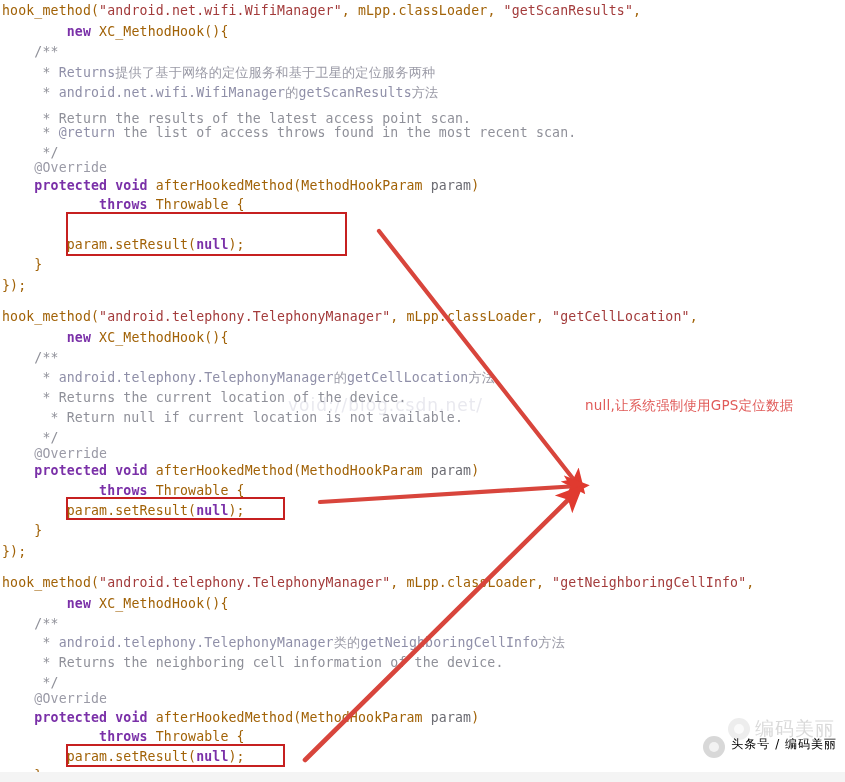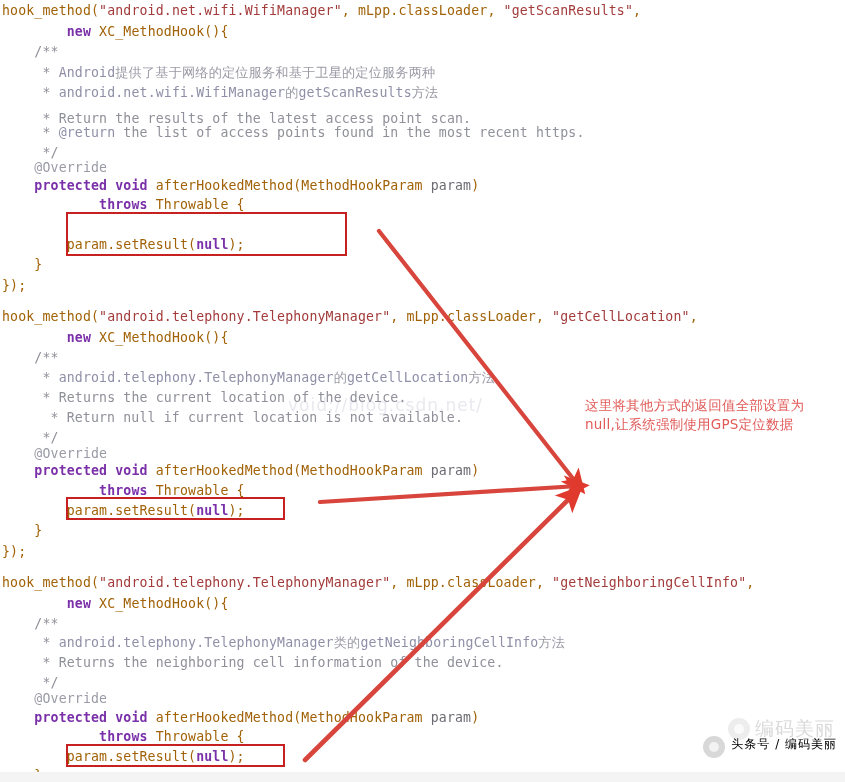--- a/index.html
+++ b/index.html
@@ -153,24 +153,24 @@
 
 <div id="screen">
 
   <div class="wm-url">void://blog.csdn.net/</div>
 
   <div id="code-layer">
 
     <div class="code-line" style="left:2px;  top:4px;"><span class="tk-plain">hook_method(</span><span class="tk-str">"android.net.wifi.WifiManager"</span><span class="tk-plain">, mLpp.classLoader, </span><span class="tk-str">"getScanResults"</span><span class="tk-plain">,</span></div>
     <div class="code-line" style="left:2px;  top:25px;"><span class="tk-plain">        </span><span class="tk-kw">new</span><span class="tk-plain"> XC_MethodHook(){</span></div>
     <div class="code-line" style="left:2px;  top:45px;"><span class="tk-cm">    /**</span></div>
-    <div class="code-line" style="left:2px;  top:66px;"><span class="tk-cm">     * </span><span class="tk-cmtag">Android</span><span class="tk-cmcn">提供了基于网络的定位服务和基于卫星的定位服务两种</span></div>
+    <div class="code-line" style="left:2px;  top:66px;"><span class="tk-cm">     * </span><span class="tk-cmtag">Returns</span><span class="tk-cmcn">提供了基于网络的定位服务和基于卫星的定位服务两种</span></div>
     <div class="code-line" style="left:2px;  top:86px;"><span class="tk-cm">     * </span><span class="tk-cmtag">android.net.wifi.WifiManager</span><span class="tk-cmcn">的</span><span class="tk-cmtag">getScanResults</span><span class="tk-cmcn">方法</span></div>
     <div class="code-line" style="left:2px;  top:112px;"><span class="tk-cm">     * Return the results of the latest access point scan.</span></div>
-    <div class="code-line" style="left:2px;  top:126px;"><span class="tk-cm">     * </span><span class="tk-cmtag">@return</span><span class="tk-cm"> the list of access points found in the most recent https.</span></div>
+    <div class="code-line" style="left:2px;  top:126px;"><span class="tk-cm">     * </span><span class="tk-cmtag">@return</span><span class="tk-cm"> the list of access throws found in the most recent scan.</span></div>
     <div class="code-line" style="left:2px;  top:146px;"><span class="tk-cm">     */</span></div>
     <div class="code-line" style="left:2px;  top:161px;"><span class="tk-ann">    @Override</span></div>
     <div class="code-line" style="left:2px;  top:179px;"><span class="tk-plain">    </span><span class="tk-kw">protected void</span><span class="tk-plain"> afterHookedMethod(MethodHookParam </span><span class="tk-param">param</span><span class="tk-plain">)</span></div>
     <div class="code-line" style="left:2px;  top:198px;"><span class="tk-plain">            </span><span class="tk-kw">throws</span><span class="tk-plain"> Throwable {</span></div>
     <div class="code-line" style="left:2px;  top:238px;"><span class="tk-plain">        param.setResult(</span><span class="tk-kw">null</span><span class="tk-plain">);</span></div>
     <div class="code-line" style="left:2px;  top:258px;"><span class="tk-plain">    }</span></div>
     <div class="code-line" style="left:2px;  top:279px;"><span class="tk-plain">});</span></div>
 
     <div class="code-line" style="left:2px;  top:310px;"><span class="tk-plain">hook_method(</span><span class="tk-str">"android.telephony.TelephonyManager"</span><span class="tk-plain">, mLpp.classLoader, </span><span class="tk-str">"getCellLocation"</span><span class="tk-plain">,</span></div>
     <div class="code-line" style="left:2px;  top:331px;"><span class="tk-plain">        </span><span class="tk-kw">new</span><span class="tk-plain"> XC_MethodHook(){</span></div>
@@ -197,21 +197,20 @@
     <div class="code-line" style="left:2px;  top:730px;"><span class="tk-plain">            </span><span class="tk-kw">throws</span><span class="tk-plain"> Throwable {</span></div>
     <div class="code-line" style="left:2px;  top:750px;"><span class="tk-plain">        param.setResult(</span><span class="tk-kw">null</span><span class="tk-plain">);</span></div>
     <div class="code-line" style="left:2px;  top:769px;"><span class="tk-plain">    }</span></div>
   </div>
 
   <div class="red-box" style="left:66px; top:212px; width:281px; height:44px;"></div>
   <div class="red-box" style="left:66px; top:497px; width:219px; height:23px;"></div>
   <div class="red-box" style="left:66px; top:744px; width:219px; height:23px;"></div>
 
   <div id="annotation">
-    <span class="ann-line">这里将其他方式的返回值全部设置为</span>
     <span class="ann-line">null,让系统强制使用GPS定位数据</span>
   </div>
 
   <svg id="arrows" viewBox="0 0 845 782">
     <defs>
       <marker id="ah" markerWidth="6" markerHeight="6" refX="3.2" refY="3" orient="auto" markerUnits="strokeWidth">
         <path d="M0,0.3 L6,3 L0,5.7 L1.4,3 Z" fill="#e03a2f"></path>
       </marker>
     </defs>
 

